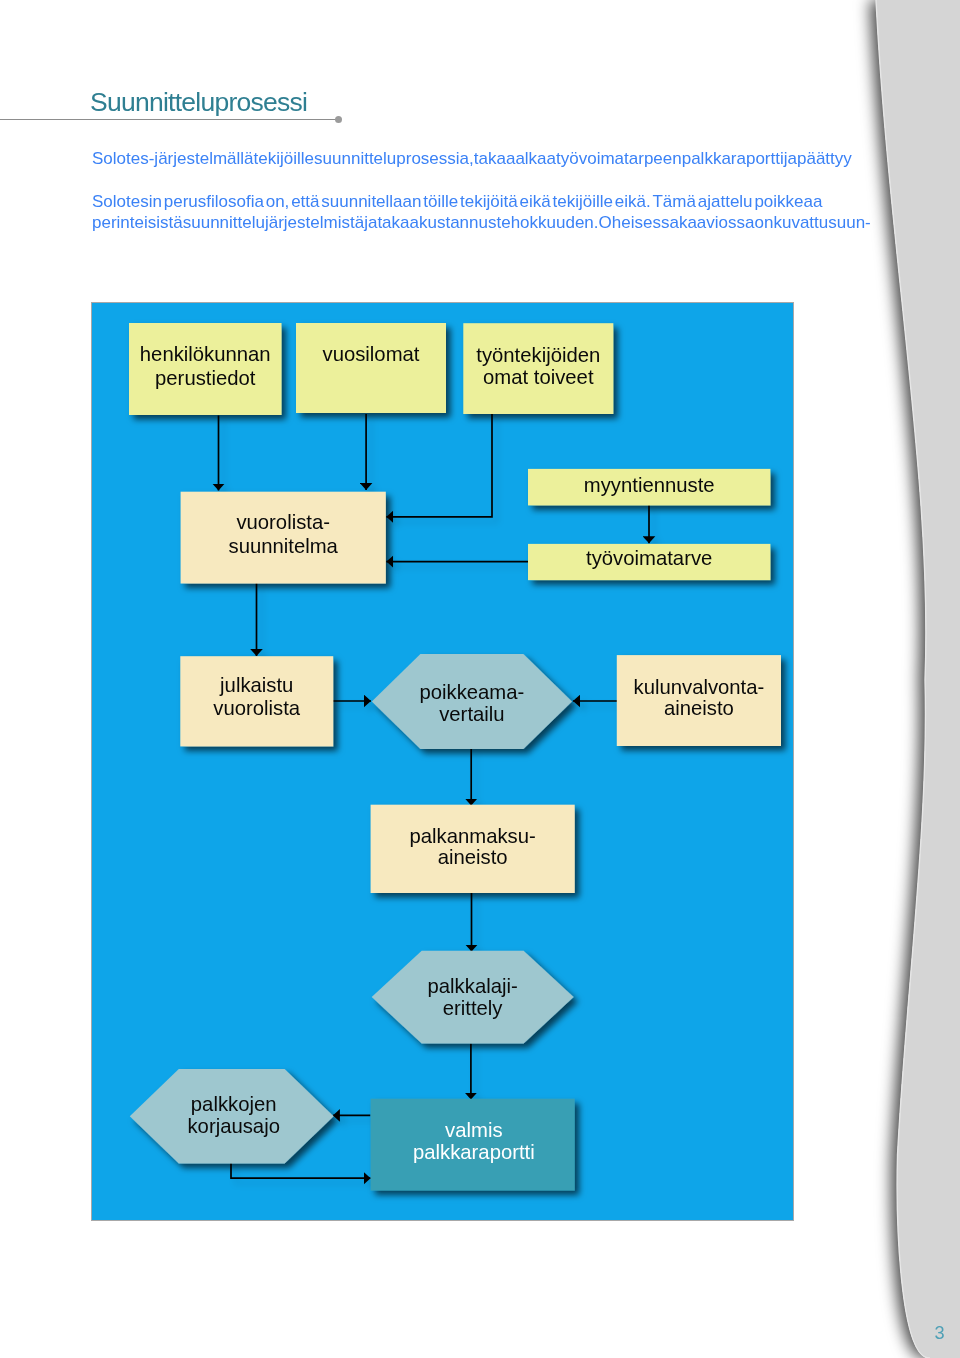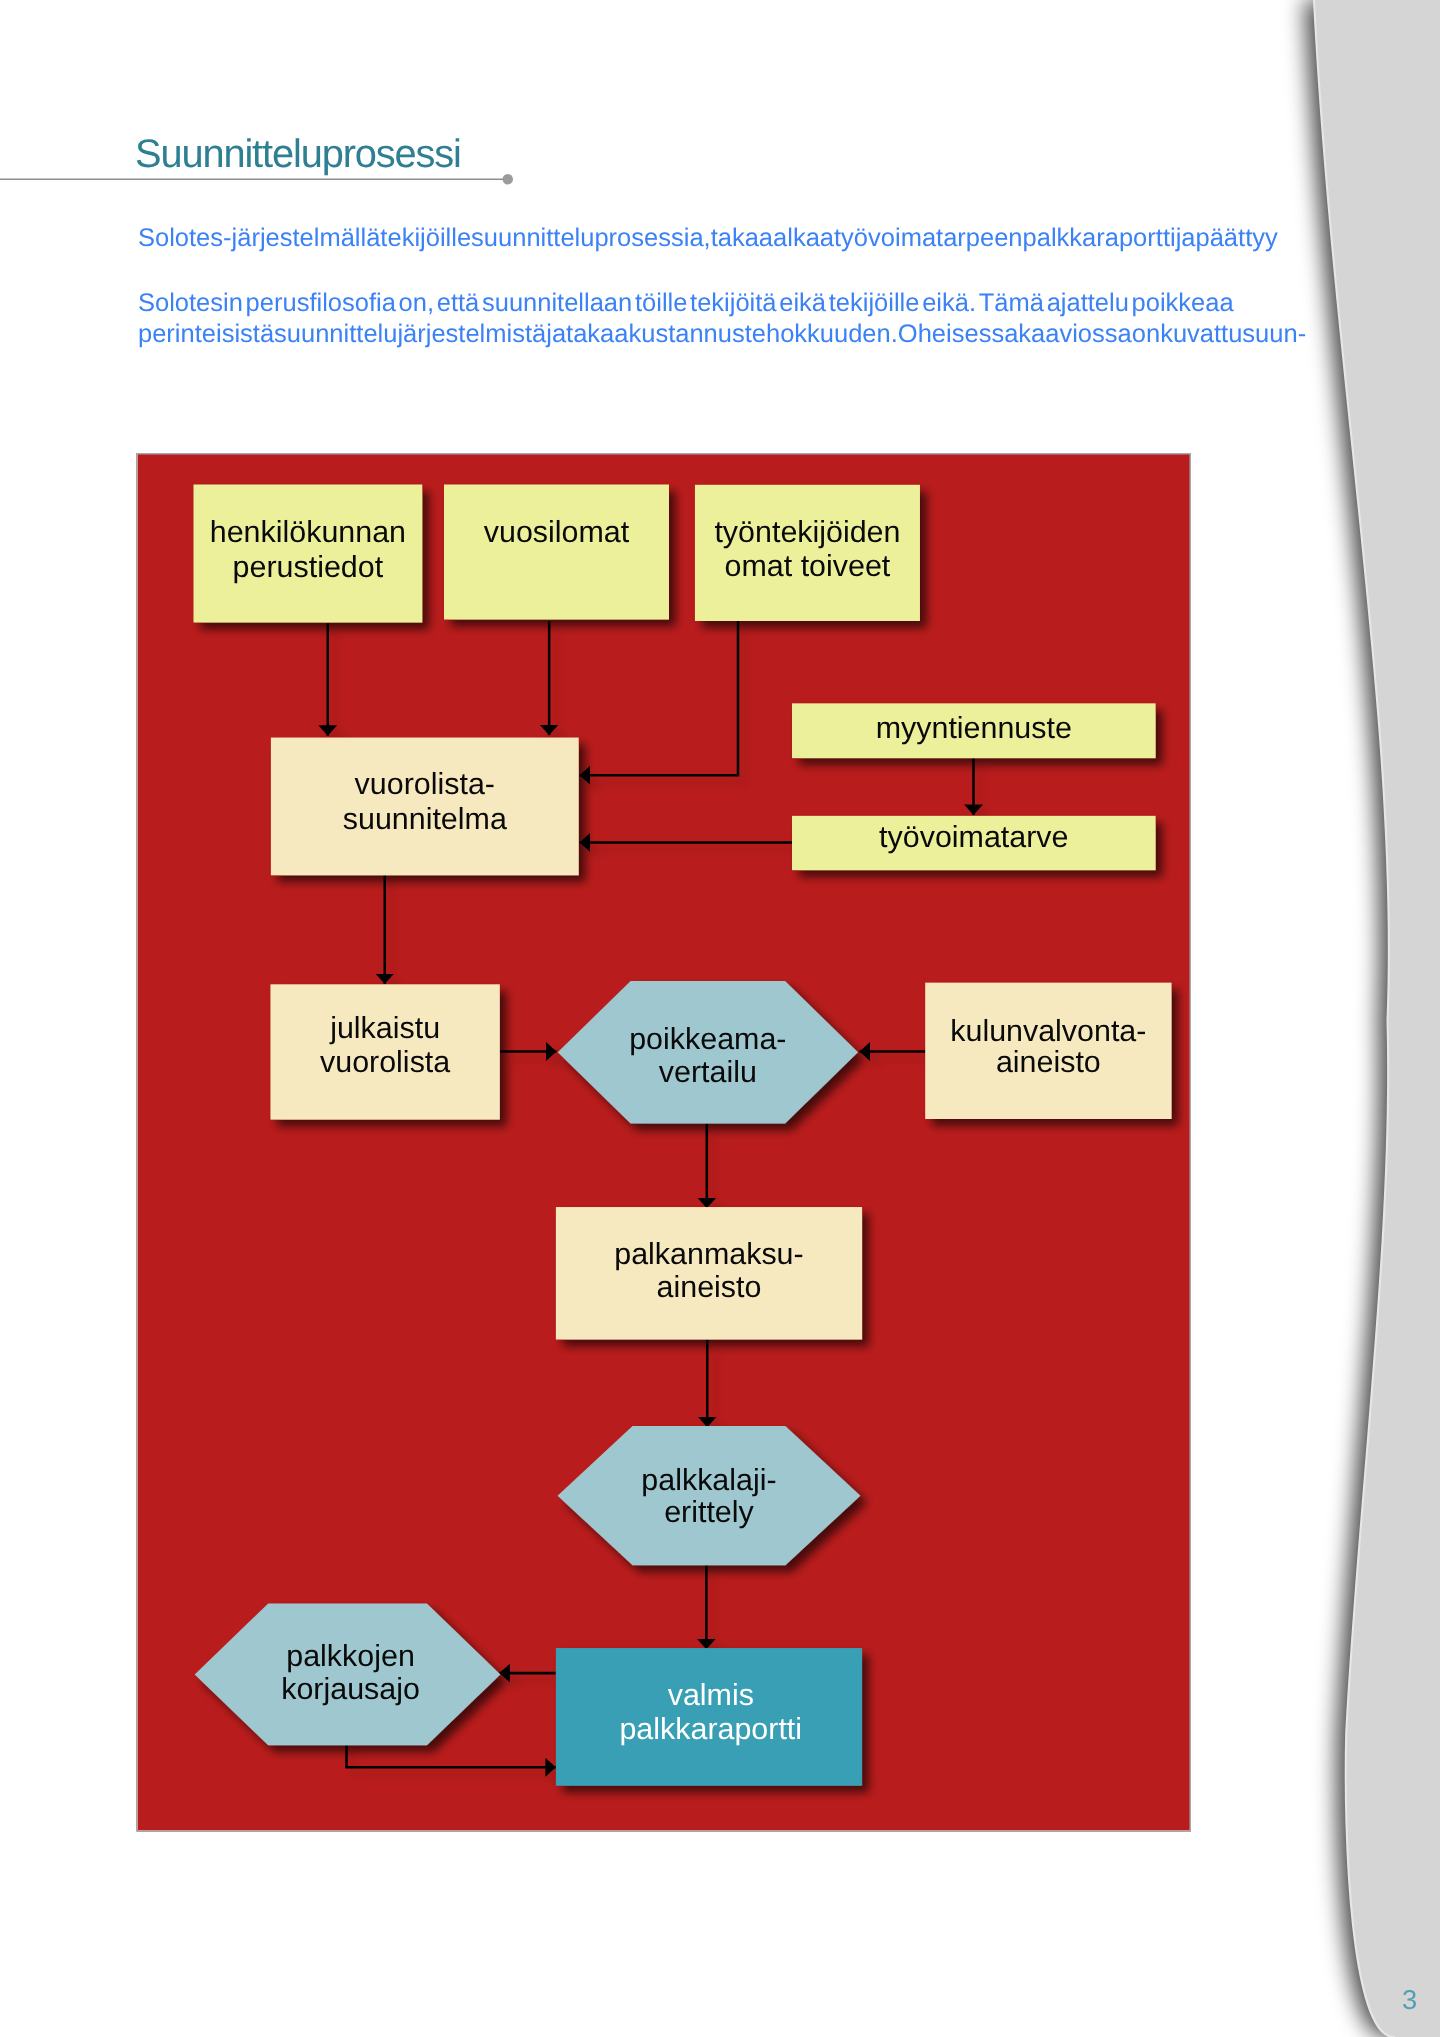--- a/index.html
+++ b/index.html
@@ -25,21 +25,21 @@
   
   .body-text{position:absolute;left:92px;top:148.6px;width:730.6px;
       font-family:Liberation Sans, sans-serif;font-size:17px;
       color:#3b82f6;}
   .body-text .ln{display:flex;height:20.9px;line-height:20.9px;white-space:pre;}
   .body-text .ln.just{justify-content:space-between;}
   .body-text .gap{height:22.5px;}
 
   
   .diagram{position:absolute;left:91px;top:302px;width:703px;height:919px;
-      background:#b91c1c;border:1.2px solid #a8a8a8;box-sizing:border-box;}
+      background:#0ea5e9;border:1.2px solid #a8a8a8;box-sizing:border-box;}
   .dgm{position:absolute;left:0;top:0;width:731px;height:918px;}
 </style>
 </head>
 <body>
 
 <div class="page">
 
   <svg class="side-band" viewBox="0 0 960 1358" width="960" height="1358">
     <defs>
       <filter id="bandshadow" x="-30%" y="-10%" width="180%" height="130%">

